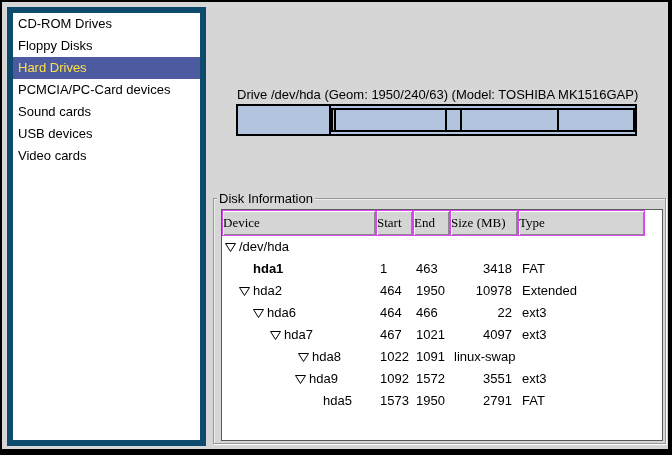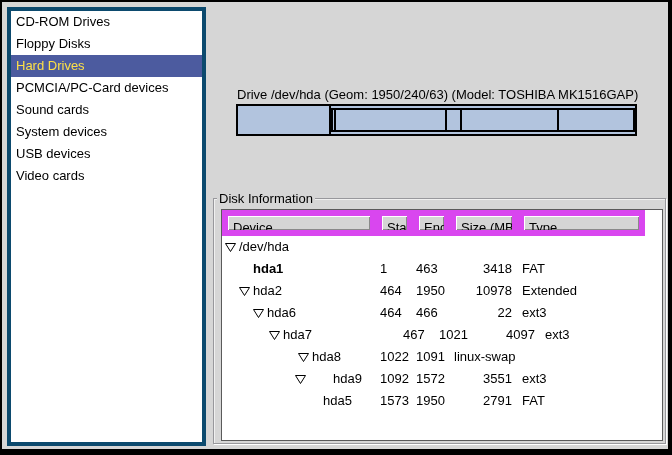--- a/index.html
+++ b/index.html
@@ -13,21 +13,21 @@
   
   .frame-edge { position:absolute; background:#000; z-index:50; }
   #edge-top    { left:0; top:0; width:672px; height:2px; }
   #edge-left   { left:0; top:0; width:2px;  height:455px; }
   #edge-right  { right:0; top:0; width:4px; height:455px; }
   #edge-bottom { left:0; bottom:0; width:672px; height:6px; }
 
   
   .sidebar {
     position:absolute; left:7px; top:7px; width:199px; height:439px;
-    background:#fff; border:4px solid #0c4a6e; overflow:hidden;
+    background:#fff; border:6px solid #0c4a6e; overflow:hidden;
   }
   .sidebar-item {
     height:22px; line-height:22px; padding-left:5px;
     white-space:nowrap; cursor:default;
   }
   .sidebar-item.selected { background:#4c5b9f; color:#fde047; }
 
   
   .drive-label { position:absolute; left:237px; top:87px; white-space:nowrap; }
 
@@ -57,24 +57,24 @@
     background:#d6d6d6; padding:0 2px; line-height:15px; white-space:nowrap;
   }
 
   
   .disk-table {
     position:absolute; left:7px; top:10px; width:442px; height:232px;
     background:#fff; border:1px solid #5a5a5a; overflow:hidden;
   }
   .thead { display:flex; height:26px; }
   .hcell {
-    background:#d5d5d5; border:6px solid #d946ef;
+    background:#d5d5d5; border:1px solid #d946ef;
     box-shadow:inset 1px 1px 0 #fff, inset -1px -1px 0 #8a8a8a;
-    padding-left:5px; line-height:24px; white-space:nowrap; overflow:hidden;
-    cursor:default; flex:none;
+    line-height:24px; white-space:nowrap; overflow:hidden;
+    cursor:default; flex:none;font-family:Liberation Serif, serif;
   }
   .trow { display:flex; height:22px; align-items:center; }
   .tcell { flex:none; white-space:nowrap; overflow:hidden; line-height:22px; }
   .c-device { width:154px; display:flex; align-items:center; }
   .c-start  { width:37px; padding-left:4px; }
   .c-end    { width:37px; padding-left:3px; }
   .c-size   { width:68px; padding-right:6px; text-align:right; }
   .c-type   { width:146px; padding-left:4px; }
   .expander { width:14px; height:10px; flex:none; display:inline-flex; align-items:center; }
 </style>
@@ -85,21 +85,20 @@
 <div class="frame-edge" id="edge-left"></div>
 <div class="frame-edge" id="edge-right"></div>
 <div class="frame-edge" id="edge-bottom"></div>
 
 <div class="sidebar" id="sidebar">
     <div class="sidebar-item">CD-ROM Drives</div>
     <div class="sidebar-item">Floppy Disks</div>
     <div class="sidebar-item selected">Hard Drives</div>
     <div class="sidebar-item">PCMCIA/PC-Card devices</div>
     <div class="sidebar-item">Sound cards</div>
-    <div class="sidebar-item">System devices</div>
     <div class="sidebar-item">USB devices</div>
     <div class="sidebar-item">Video cards</div>
   </div>
 
 <div class="drive-label">Drive /dev/hda (Geom: 1950/240/63) (Model: TOSHIBA MK1516GAP)</div>
 
 <div class="partition-bar" id="partition-bar">
     <div class="pseg primary" style="flex-grow: 463;"></div>
     <div class="extended-box" style="flex-grow: 1487;">
       <div class="lseg" style="flex-grow: 3;"></div>
@@ -167,21 +166,21 @@
               </svg>
             </span>
             <span>hda6</span>
           </div>
           <div class="tcell c-start">464</div>
           <div class="tcell c-end">466</div>
           <div class="tcell c-size">22</div>
           <div class="tcell c-type">ext3</div>
         </div>
         <div class="trow">
-          <div class="tcell c-device" style="padding-left: 24px; margin-left: 23px;">
+          <div class="tcell c-device" style="padding-left: 48px;">
             <span class="expander">
               <svg width="11" height="9" viewBox="0 0 11 9">
                 <polygon points="0.5,0.5 10.5,0.5 5.5,8.5" fill="#fff" stroke="#000" stroke-width="1"></polygon>
               </svg>
             </span>
             <span>hda7</span>
           </div>
           <div class="tcell c-start">467</div>
           <div class="tcell c-end">1021</div>
           <div class="tcell c-size">4097</div>
@@ -194,21 +193,21 @@
                 <polygon points="0.5,0.5 10.5,0.5 5.5,8.5" fill="#fff" stroke="#000" stroke-width="1"></polygon>
               </svg>
             </span>
             <span>hda8</span>
           </div>
           <div class="tcell c-start">1022</div>
           <div class="tcell c-end">1091</div>
           <div class="tcell c-type">linux-swap</div>
         </div>
         <div class="trow">
-          <div class="tcell c-device" style="padding-left: 73px; gap: 24px;">
+          <div class="tcell c-device" style="padding-left: 73px;">
             <span class="expander">
               <svg width="11" height="9" viewBox="0 0 11 9">
                 <polygon points="0.5,0.5 10.5,0.5 5.5,8.5" fill="#fff" stroke="#000" stroke-width="1"></polygon>
               </svg>
             </span>
             <span>hda9</span>
           </div>
           <div class="tcell c-start">1092</div>
           <div class="tcell c-end">1572</div>
           <div class="tcell c-size">3551</div>

